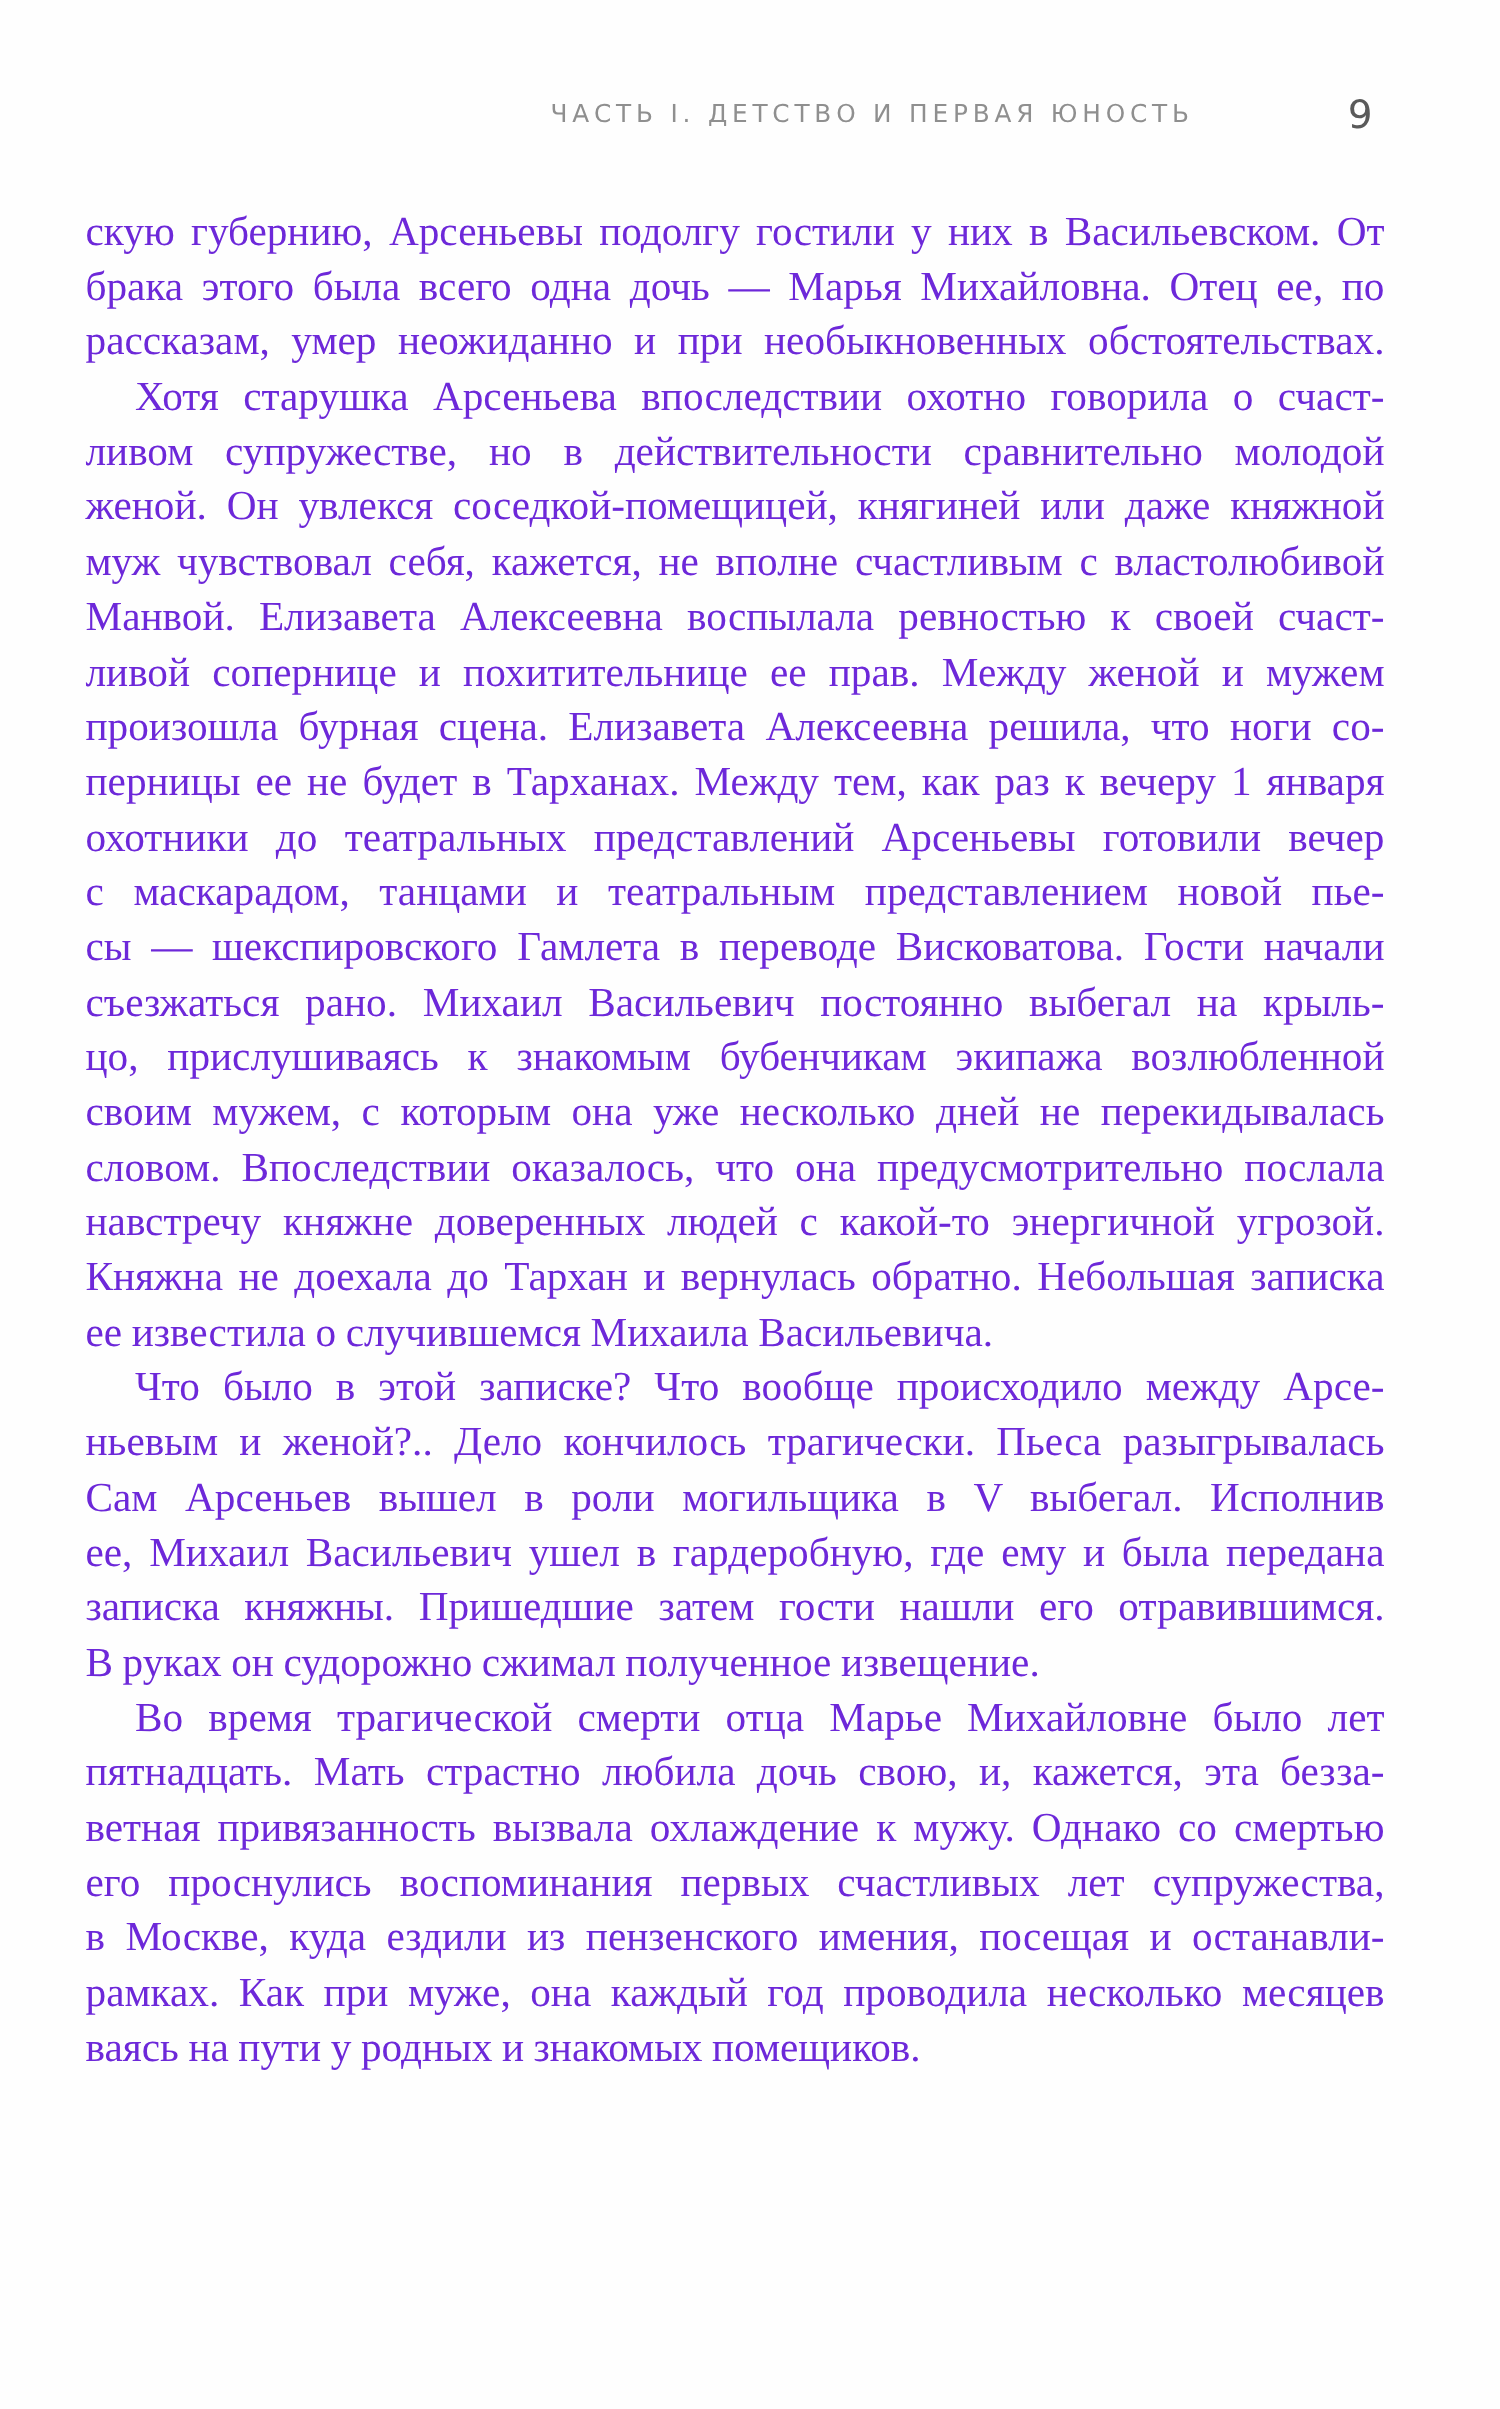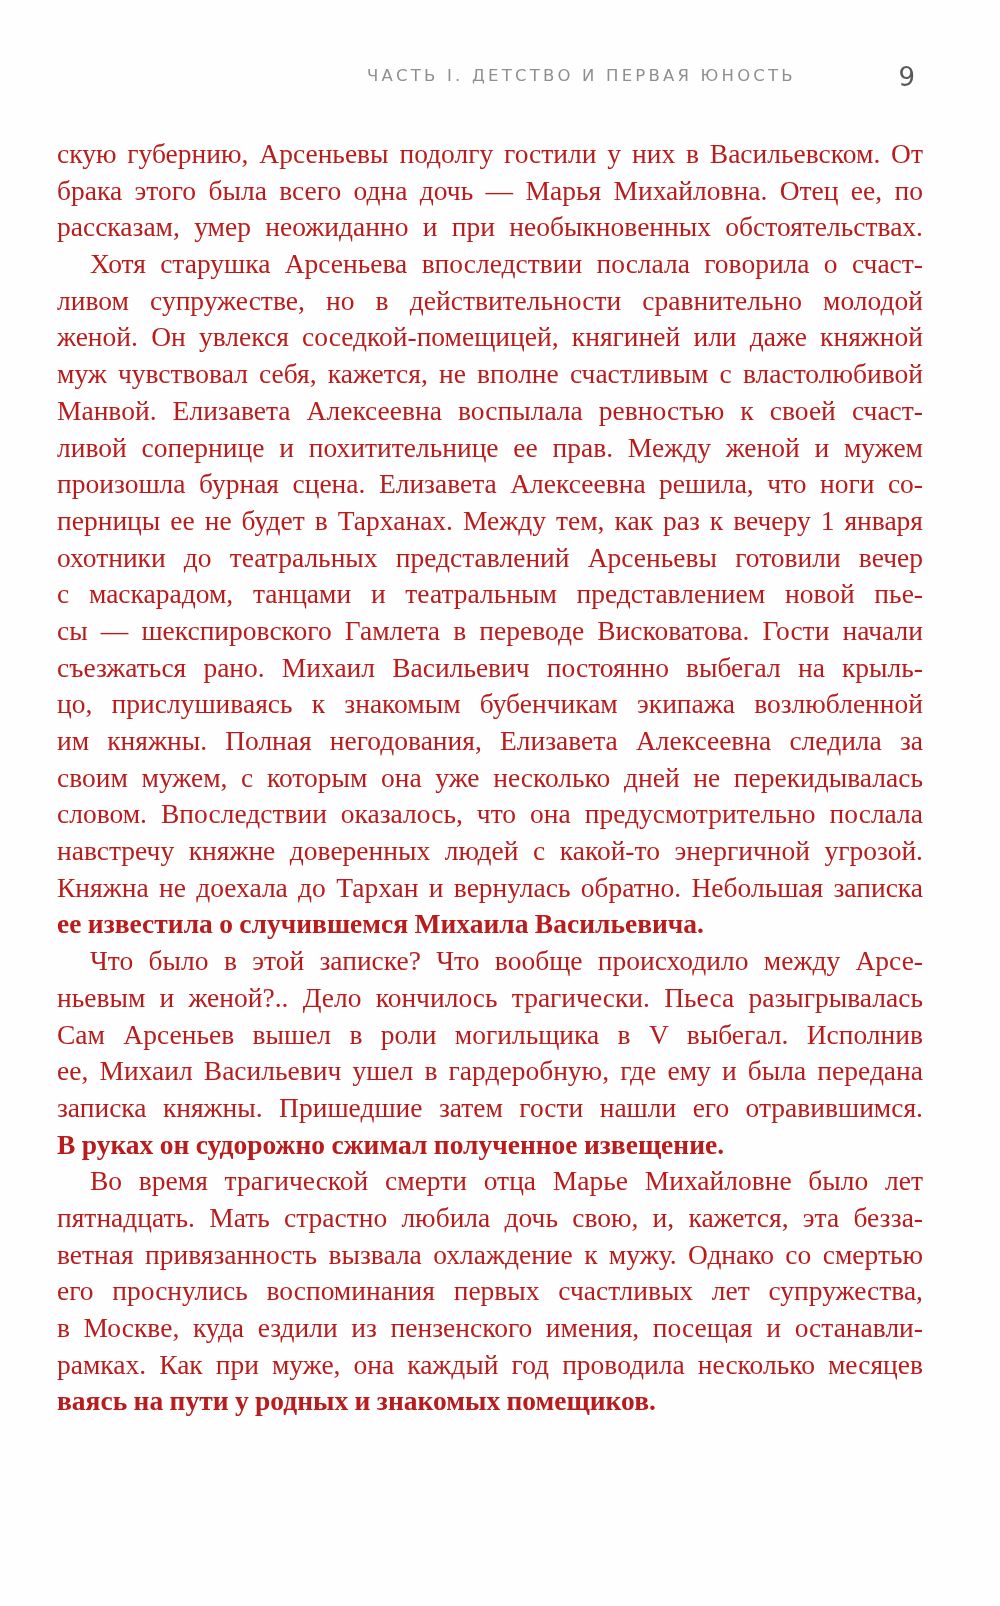--- a/index.html
+++ b/index.html
@@ -41,65 +41,63 @@
     color: #5a5a5a;
     text-align: right;
   }
   .text-block {
     position: absolute;
     left: 57px;
     top: 136px;
     width: 866px;
     font-size: 27.5px;
     line-height: 36.7px;
-    color: #b91c1c;
+    color: #6d28d9;
     word-spacing: -0.5px;
   }
   .line {
     text-align: justify;
     text-align-last: justify;
     height: 36.7px;
     white-space: normal;
     overflow: visible;
   }
   .line.endline {
     text-align: right;
     text-align-last: left;
-    font-weight: bold;
   }
   .line.indent {
     text-indent: 33px;
   }
 </style>
 </head>
 <body>
 
 <div class="page">
   <header class="running-header">
     <span class="running-title">ЧАСТЬ I. ДЕТСТВО И ПЕРВАЯ ЮНОСТЬ</span>
     <span class="page-number">9</span>
   </header>
   <main class="text-block">
       <div class="line">скую губернию, Арсеньевы подолгу гостили у них в Васильевском. От</div>
       <div class="line">брака этого была всего одна дочь — Марья Михайловна. Отец ее, по</div>
       <div class="line">рассказам, умер неожиданно и при необыкновенных обстоятельствах.</div>
-      <div class="line indent">Хотя старушка Арсеньева впоследствии послала говорила о счаст-</div>
+      <div class="line indent">Хотя старушка Арсеньева впоследствии охотно говорила о счаст-</div>
       <div class="line">ливом супружестве, но в действительности сравнительно молодой</div>
       <div class="line">женой. Он увлекся соседкой-помещицей, княгиней или даже княжной</div>
       <div class="line">муж чувствовал себя, кажется, не вполне счастливым с властолюбивой</div>
       <div class="line">Манвой. Елизавета Алексеевна воспылала ревностью к своей счаст-</div>
       <div class="line">ливой сопернице и похитительнице ее прав. Между женой и мужем</div>
       <div class="line">произошла бурная сцена. Елизавета Алексеевна решила, что ноги со-</div>
       <div class="line">перницы ее не будет в Тарханах. Между тем, как раз к вечеру 1 января</div>
       <div class="line">охотники до театральных представлений Арсеньевы готовили вечер</div>
       <div class="line">с маскарадом, танцами и театральным представлением новой пье-</div>
       <div class="line">сы — шекспировского Гамлета в переводе Висковатова. Гости начали</div>
       <div class="line">съезжаться рано. Михаил Васильевич постоянно выбегал на крыль-</div>
       <div class="line">цо, прислушиваясь к знакомым бубенчикам экипажа возлюбленной</div>
-      <div class="line">им княжны. Полная негодования, Елизавета Алексеевна следила за</div>
       <div class="line">своим мужем, с которым она уже несколько дней не перекидывалась</div>
       <div class="line">словом. Впоследствии оказалось, что она предусмотрительно послала</div>
       <div class="line">навстречу княжне доверенных людей с какой-то энергичной угрозой.</div>
       <div class="line">Княжна не доехала до Тархан и вернулась обратно. Небольшая записка</div>
       <div class="line endline">ее известила о случившемся Михаила Васильевича.</div>
       <div class="line indent">Что было в этой записке? Что вообще происходило между Арсе-</div>
       <div class="line">ньевым и женой?.. Дело кончилось трагически. Пьеса разыгрывалась</div>
       <div class="line">Сам Арсеньев вышел в роли могильщика в V выбегал. Исполнив</div>
       <div class="line">ее, Михаил Васильевич ушел в гардеробную, где ему и была передана</div>
       <div class="line">записка княжны. Пришедшие затем гости нашли его отравившимся.</div>

